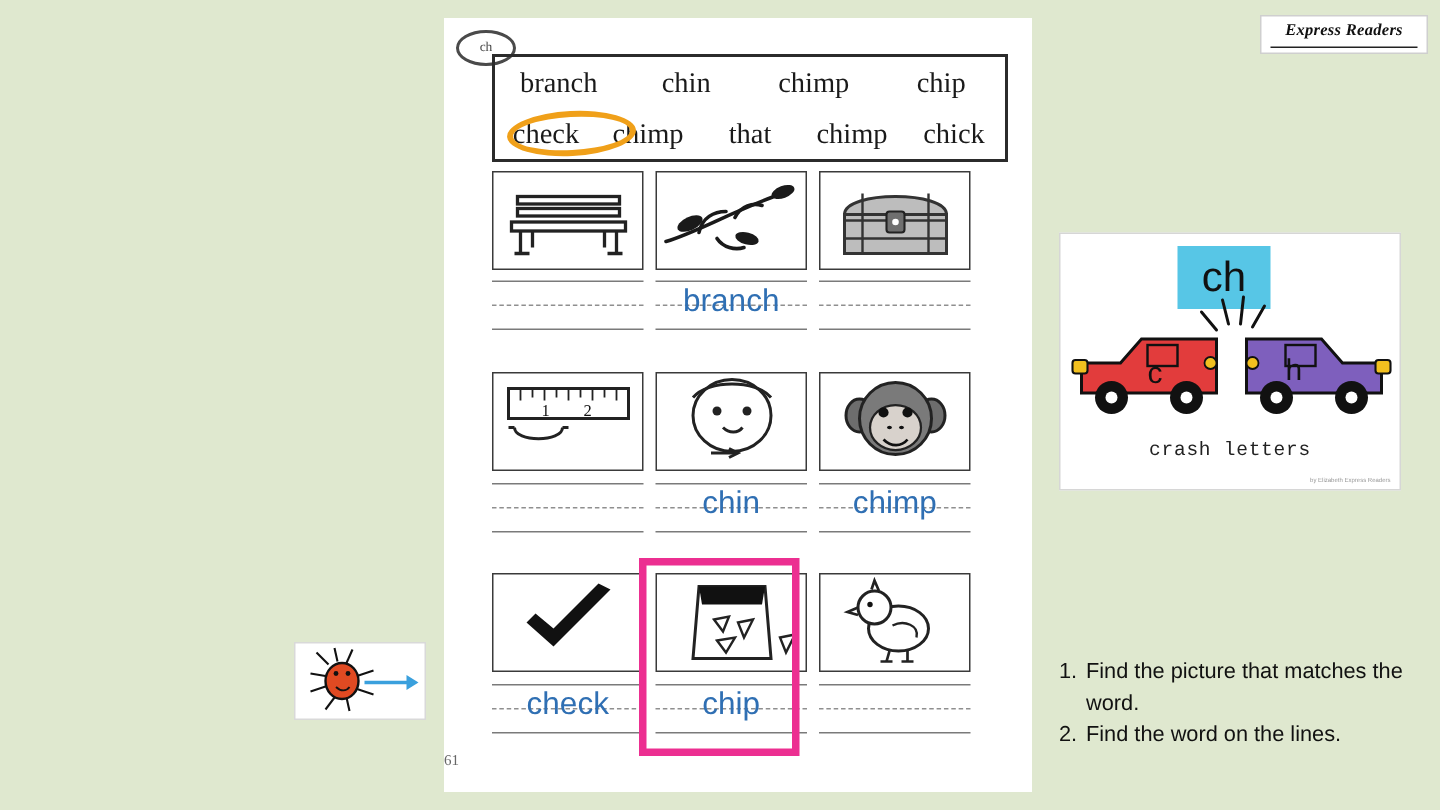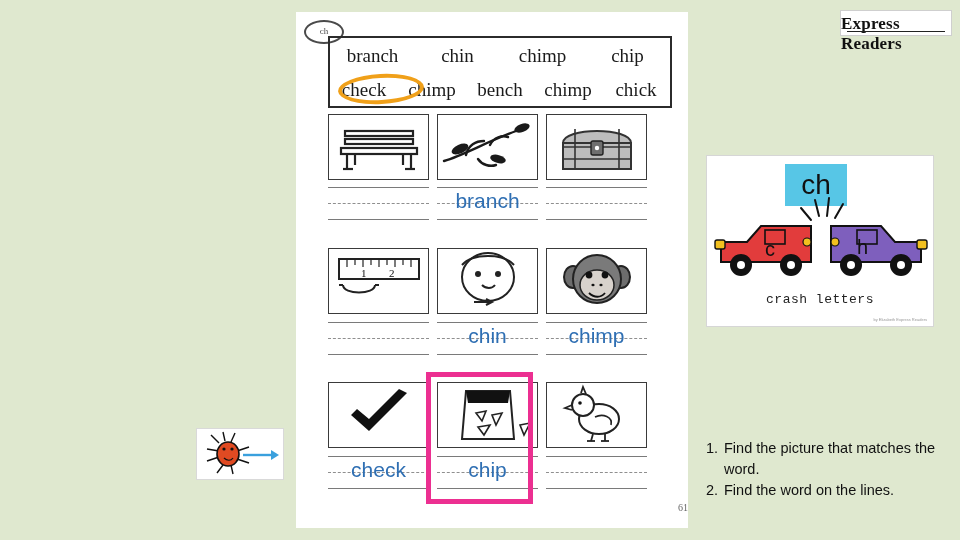--- a/index.html
+++ b/index.html
@@ -146,21 +146,21 @@
     height: 132px;
     border: 5px solid #ec2f91;
     box-sizing: border-box;
   }
 
   .page-num {
     position: absolute;
     left: 0;
     width: 100%;
     top: 490px;
-    text-align: right;
+    text-align: left;
     font-size: 10px;
     color: #666;
     font-family: "Liberation Serif", serif;
   }
 
   
   #logo {
     position: absolute;
     left: 840px;
     top: 10px;
@@ -168,23 +168,25 @@
     height: 26px;
     background: #ffffff;
     border: 1px solid #cfcfcf;
     box-sizing: border-box;
   }
   #logo .logo-text {
     position: absolute;
     left: 0;
     top: 3px;
     width: 100%;
+    text-align: center;
     font-family: "Liberation Serif", serif;
+    font-style: italic;
     font-weight: bold;
-    font-size: 17px;
+    font-size: 11px;
     color: #111;
     letter-spacing: .2px;
   }
   #logo .logo-rule {
     position: absolute;
     left: 6px;
     right: 6px;
     top: 20px;
     border-top: 1px solid #222;
   }
@@ -300,21 +302,21 @@
   <div class="wordbank">
     <div class="wordbank-row r1">
       <div class="wb-word">branch</div>
       <div class="wb-word">chin</div>
       <div class="wb-word">chimp</div>
       <div class="wb-word">chip</div>
     </div>
     <div class="wordbank-row r2">
       <div class="wb-word">check</div>
       <div class="wb-word">chimp</div>
-      <div class="wb-word">bench</div>
+      <div class="wb-word">that</div>
       <div class="wb-word">chimp</div>
       <div class="wb-word">chick</div>
     </div>
     <div class="circle-check"></div>
   </div>
 
   <div class="cell row1 colA">
     <svg width="100" height="65" viewBox="0 0 100 65">
       <g fill="none" stroke="#222" stroke-width="2.2">
         <rect x="16" y="16" width="68" height="5"></rect>

